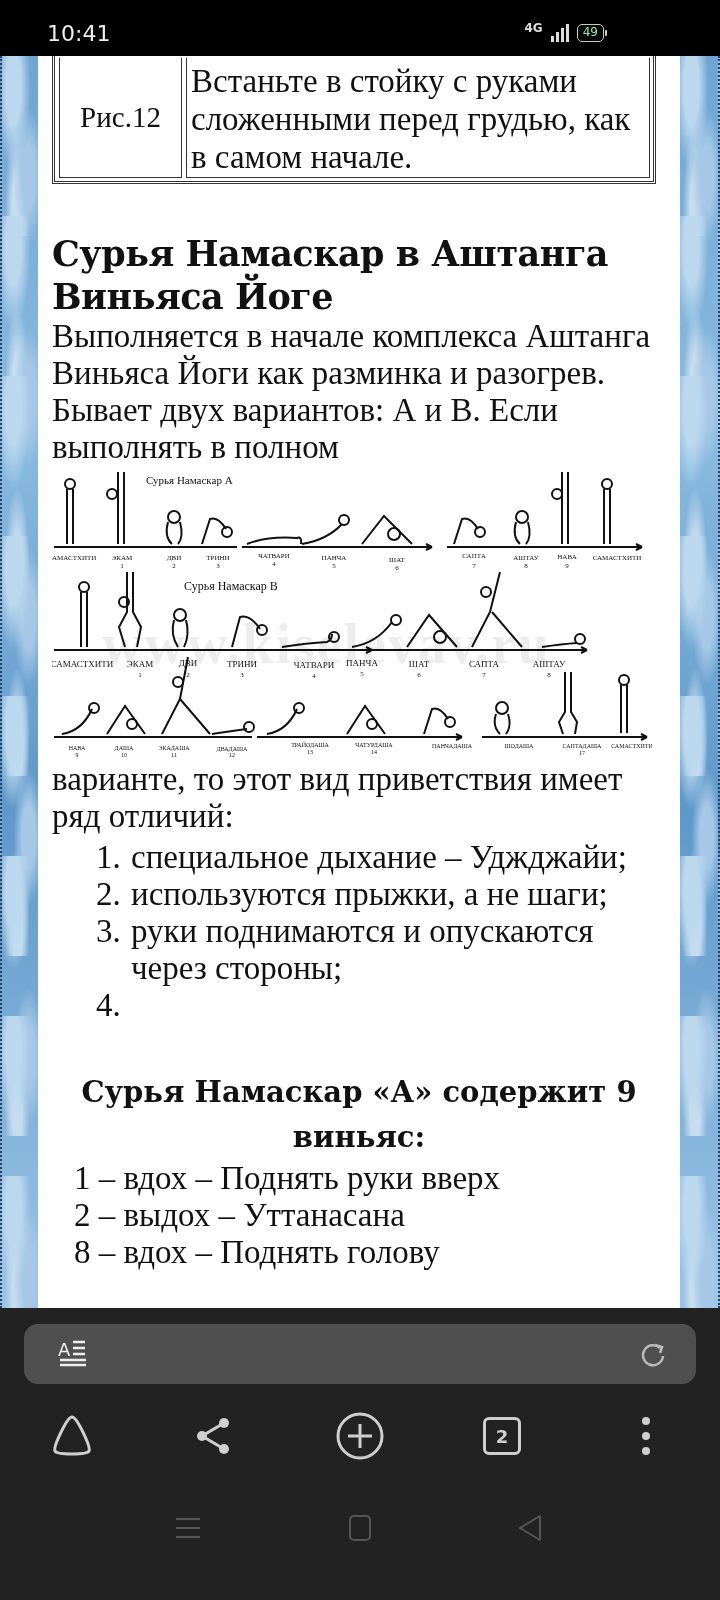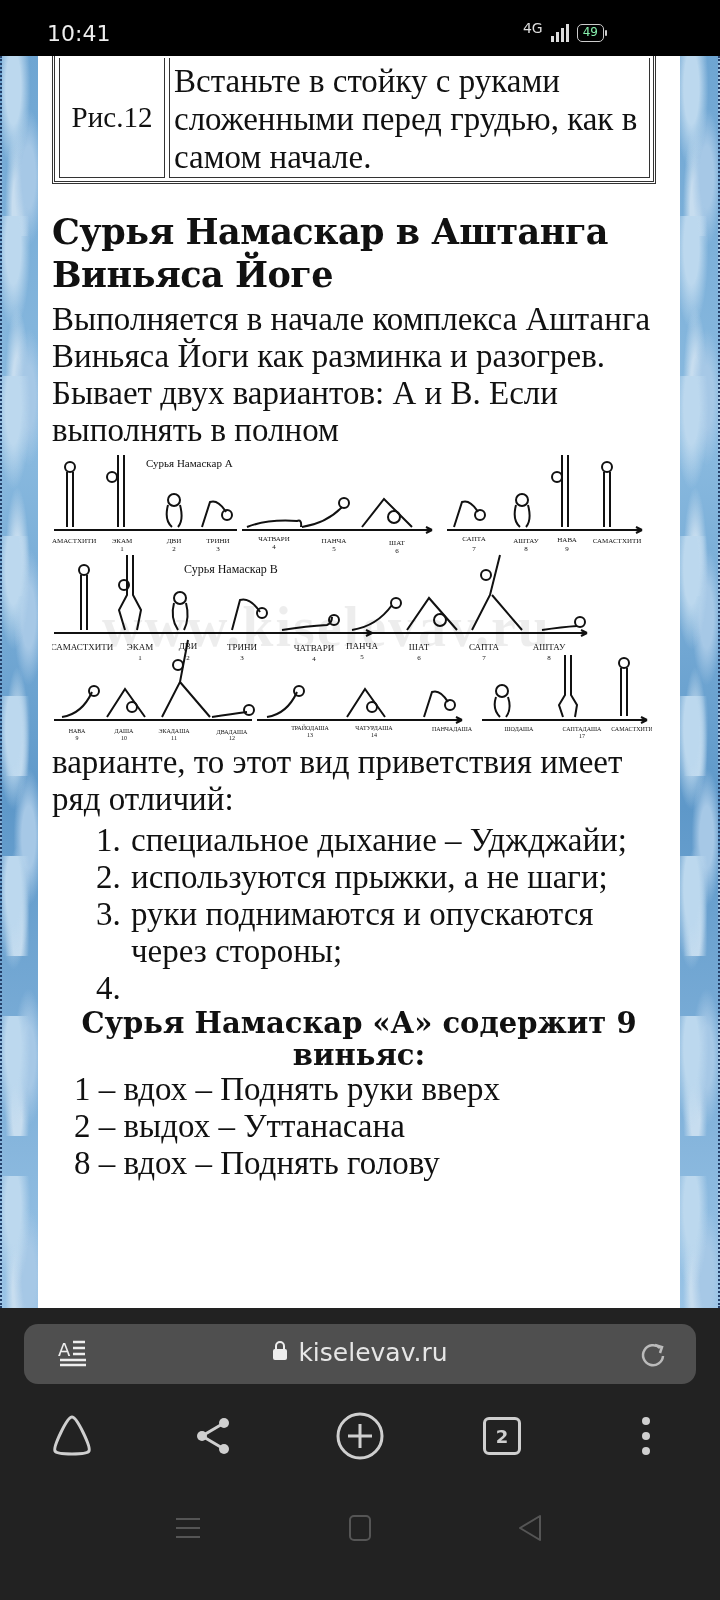--- a/index.html
+++ b/index.html
@@ -2,58 +2,58 @@
 <html><head>
 <meta charset="utf-8">
 <style>
   * { box-sizing: border-box; margin: 0; padding: 0; }
   html, body { width: 720px; height: 1600px; overflow: hidden; background: #000; }
   body { position: relative; font-family: "DejaVu Serif", serif; }
 
   .status-bar { position: absolute; left: 0; top: 0; width: 652px; height: 56px; background: #000; color: #fff; font-family: "DejaVu Sans", sans-serif; }
   .status-time { position: absolute; left: 47px; top: 21px; font-size: 22px; color: #eee; }
   .status-right { position: absolute; right: 48px; top: 24px; display: flex; align-items: center; gap: 8px; }
-  .net { font-size: 14px; color: #ddd; font-weight: normal; position: relative; top: -5px; }
+  .net { font-size: 12px; color: #ddd; font-weight: bold; position: relative; top: -5px; }
   .signal { display: flex; align-items: flex-end; gap: 2px; height: 18px; }
   .signal span { display: block; width: 3px; background: #ddd; }
   .battery { border: 1.5px solid #ccc; border-radius: 5px; font-size: 12px; padding: 0 5px; color: #86efac; height: 18px; line-height: 15px; position: relative; }
   .battery::after { content: ""; position: absolute; right: -4px; top: 5px; width: 2px; height: 6px; background: #ccc; border-radius: 1px; }
 
   .viewport { position: absolute; left: 0; top: 56px; width: 720px; height: 1252px; overflow: hidden; background: #7fb3d9; }
   .side { position: absolute; top: 0; bottom: 0; width: 38px; background:
       radial-gradient(ellipse at 30% 20%, #bcd8ee 0 20%, transparent 45%),
       radial-gradient(ellipse at 70% 55%, #a6c8e6 0 18%, transparent 40%),
       radial-gradient(ellipse at 40% 85%, #c7ddef 0 15%, transparent 38%),
       linear-gradient(180deg, #6ea5d2, #8bbbe0 30%, #5e98c9 60%, #9ac4e6 100%);
       background-size: 38px 160px, 38px 220px, 38px 180px, 38px 100%; }
   .side.left { left: 0; border-left: 2px dotted #24406a; }
   .side.right { right: 0; border-right: 2px dotted #24406a; left: auto; width: 40px; }
   .page { position: absolute; left: 38px; top: 0; width: 642px; height: 1252px; background: #fff; }
   .content { position: absolute; left: 14px; top: 0; width: 614px; color: #111; }
 
   .fig-table { margin-left: 0; width: 604px; border: 3px double #333; border-top: none; padding: 2px 3px 3px 4px; }
   .fig-row { display: flex; }
-  .fig-cell-label { width: 106px; border: 1px solid #333; border-top: none; display: flex; align-items: center; justify-content: center; font-size: 29px; font-family: "Liberation Serif", serif; height: 120px; }
+  .fig-cell-label { width: 123px; border: 1px solid #333; border-top: none; display: flex; align-items: center; justify-content: center; font-size: 29px; font-family: "Liberation Serif", serif; height: 120px; }
   .fig-cell-text { flex: 1; margin-left: 4px; border: 1px solid #333; border-top: none; font-size: 33px; line-height: 38px; font-family: "Liberation Serif", serif; padding: 4px 4px; height: 120px; }
 
-  h2.section-title { font-family: "DejaVu Serif", serif; font-weight: bold; font-size: 35px; line-height: 43px; margin-top: 26px; letter-spacing: -0.5px; }
+  h2.section-title { font-family: "DejaVu Serif", serif; font-weight: bold; font-size: 35px; line-height: 43px; margin-top: 48px; letter-spacing: -0.5px; }
   .para { font-family: "Liberation Serif", serif; font-size: 33px; line-height: 37px; }
-  .para.p1 { margin-top: 5px; }
+  .para.p1 { }
 
   .figure { position: relative; width: 600px; height: 285px; margin-top: 6px; background: #fff; }
   .figure svg { position: absolute; left: 0; top: 0; }
   .watermark { position: absolute; left: 50px; top: 140px; font-family: Liberation Serif, serif; font-weight: bold; font-size: 56px; color: rgba(0,0,0,0.07); letter-spacing: 2px; }
 
   .para.p2 { margin-top: 4px; }
   ol.diffs { list-style: none; margin-top: 4px; font-family: "Liberation Serif", serif; font-size: 33px; line-height: 37px; }
   ol.diffs li { display: flex; padding-left: 44px; }
   ol.diffs .num { width: 35px; flex: none; }
   ol.diffs .txt { flex: 1; }
 
-  h3.sub-title { text-align: center; font-family: "DejaVu Serif", serif; font-weight: bold; font-size: 29px; line-height: 32px; }
+  h3.sub-title { text-align: center; font-family: "DejaVu Serif", serif; font-weight: bold; font-size: 29px; line-height: 45px; margin-top: 46px; }
   .steps div { font-family: "Liberation Serif", serif; font-size: 33px; line-height: 37px; margin-left: 22px; }
 
   .browser-bar { position: absolute; left: 0; top: 1308px; width: 720px; height: 292px; background: #222; }
   .url-bar { position: absolute; left: 24px; top: 16px; width: 672px; height: 60px; background: #4f4f4f; border-radius: 14px; }
   .reader-icon { position: absolute; left: 34px; top: 14px; }
   .url { position: absolute; left: 0; right: 0; top: 13px; text-align: center; font-family: "DejaVu Sans", sans-serif; font-size: 25px; color: #e6e6e6; }
   .lock-icon { display: inline-block; vertical-align: 1px; margin-right: 10px; }
   .reload-icon { position: absolute; right: 28px; top: 15px; }
   .toolbar { position: absolute; left: 0; top: 100px; width: 720px; height: 56px; }
   .tb-btn { position: absolute; top: 0; width: 60px; height: 56px; display: flex; align-items: center; justify-content: center; }
@@ -266,26 +266,20 @@
 </div>
 
 <div class="browser-bar">
   <div class="url-bar">
     <span class="reader-icon">
       <svg width="32" height="32" viewBox="0 0 32 32">
           <text x="0" y="18" font-family="DejaVu Sans, sans-serif" font-size="18" fill="#eee">A</text>
           <path d="M15 4 h12 M15 10 h12 M15 16 h12 M2 22 h26 M2 27 h26" stroke="#eee" stroke-width="2.5"></path>
         </svg>
     </span>
-    <div class="url">
-      <span class="lock-icon"><svg width="16" height="20" viewBox="0 0 16 20">
-            <path d="M4 9 V6 a4 4 0 0 1 8 0 V9" fill="none" stroke="#eee" stroke-width="2"></path>
-            <rect x="1" y="9" width="14" height="11" rx="2" fill="#eee"></rect>
-          </svg></span><span>kiselevav.ru</span>
-    </div>
     <span class="reload-icon">
       <svg width="30" height="30" viewBox="0 0 30 30">
           <path d="M22 9 A10 10 0 1 0 25 17" fill="none" stroke="#bbb" stroke-width="2.5"></path>
           <path d="M17 6 L24 8 L22 14" fill="none" stroke="#bbb" stroke-width="2.5"></path>
         </svg>
     </span>
   </div>
 
   <div class="toolbar">
     <div class="tb-btn" style="left:42px">

